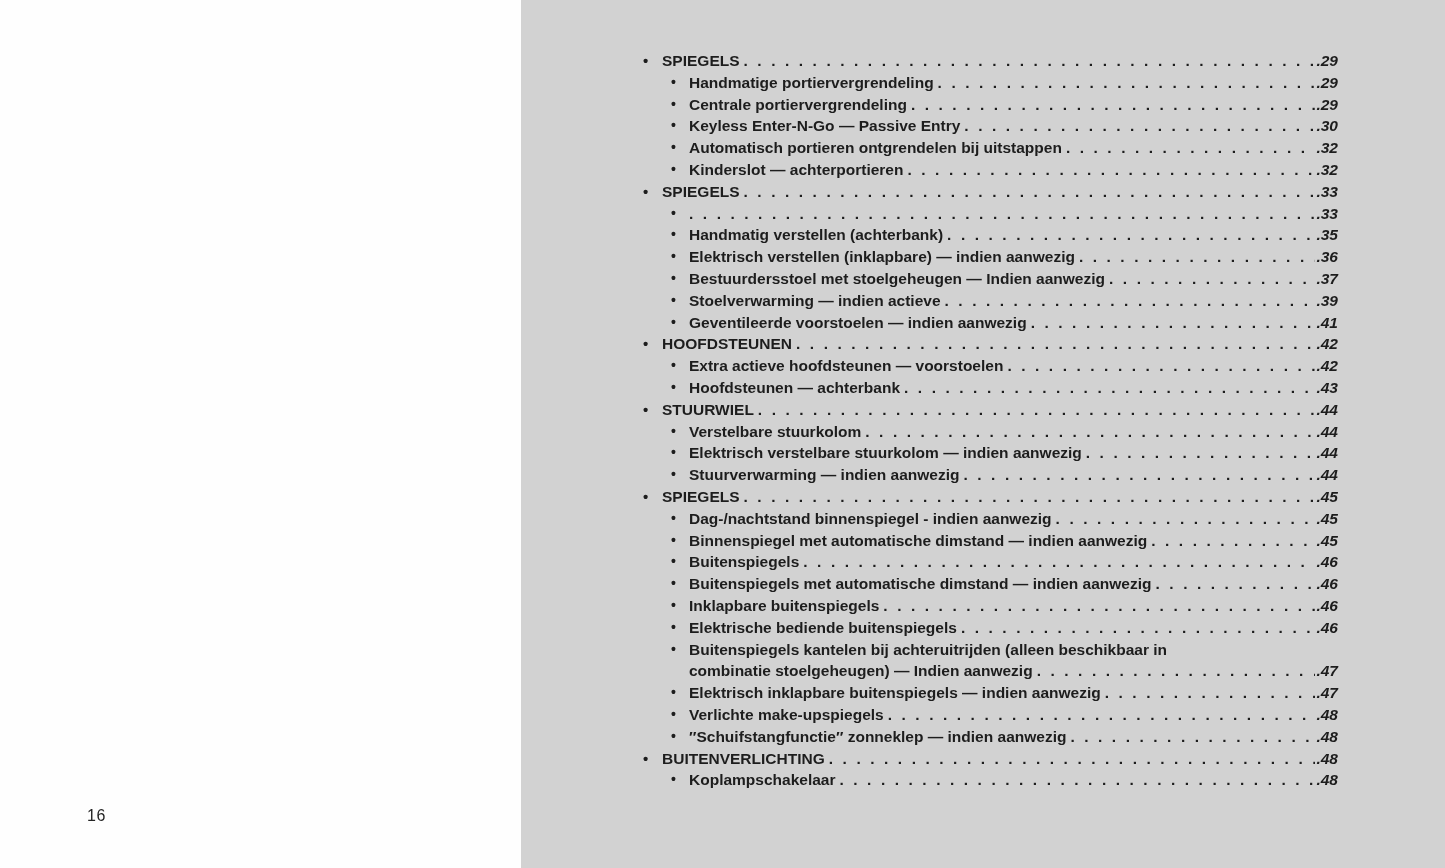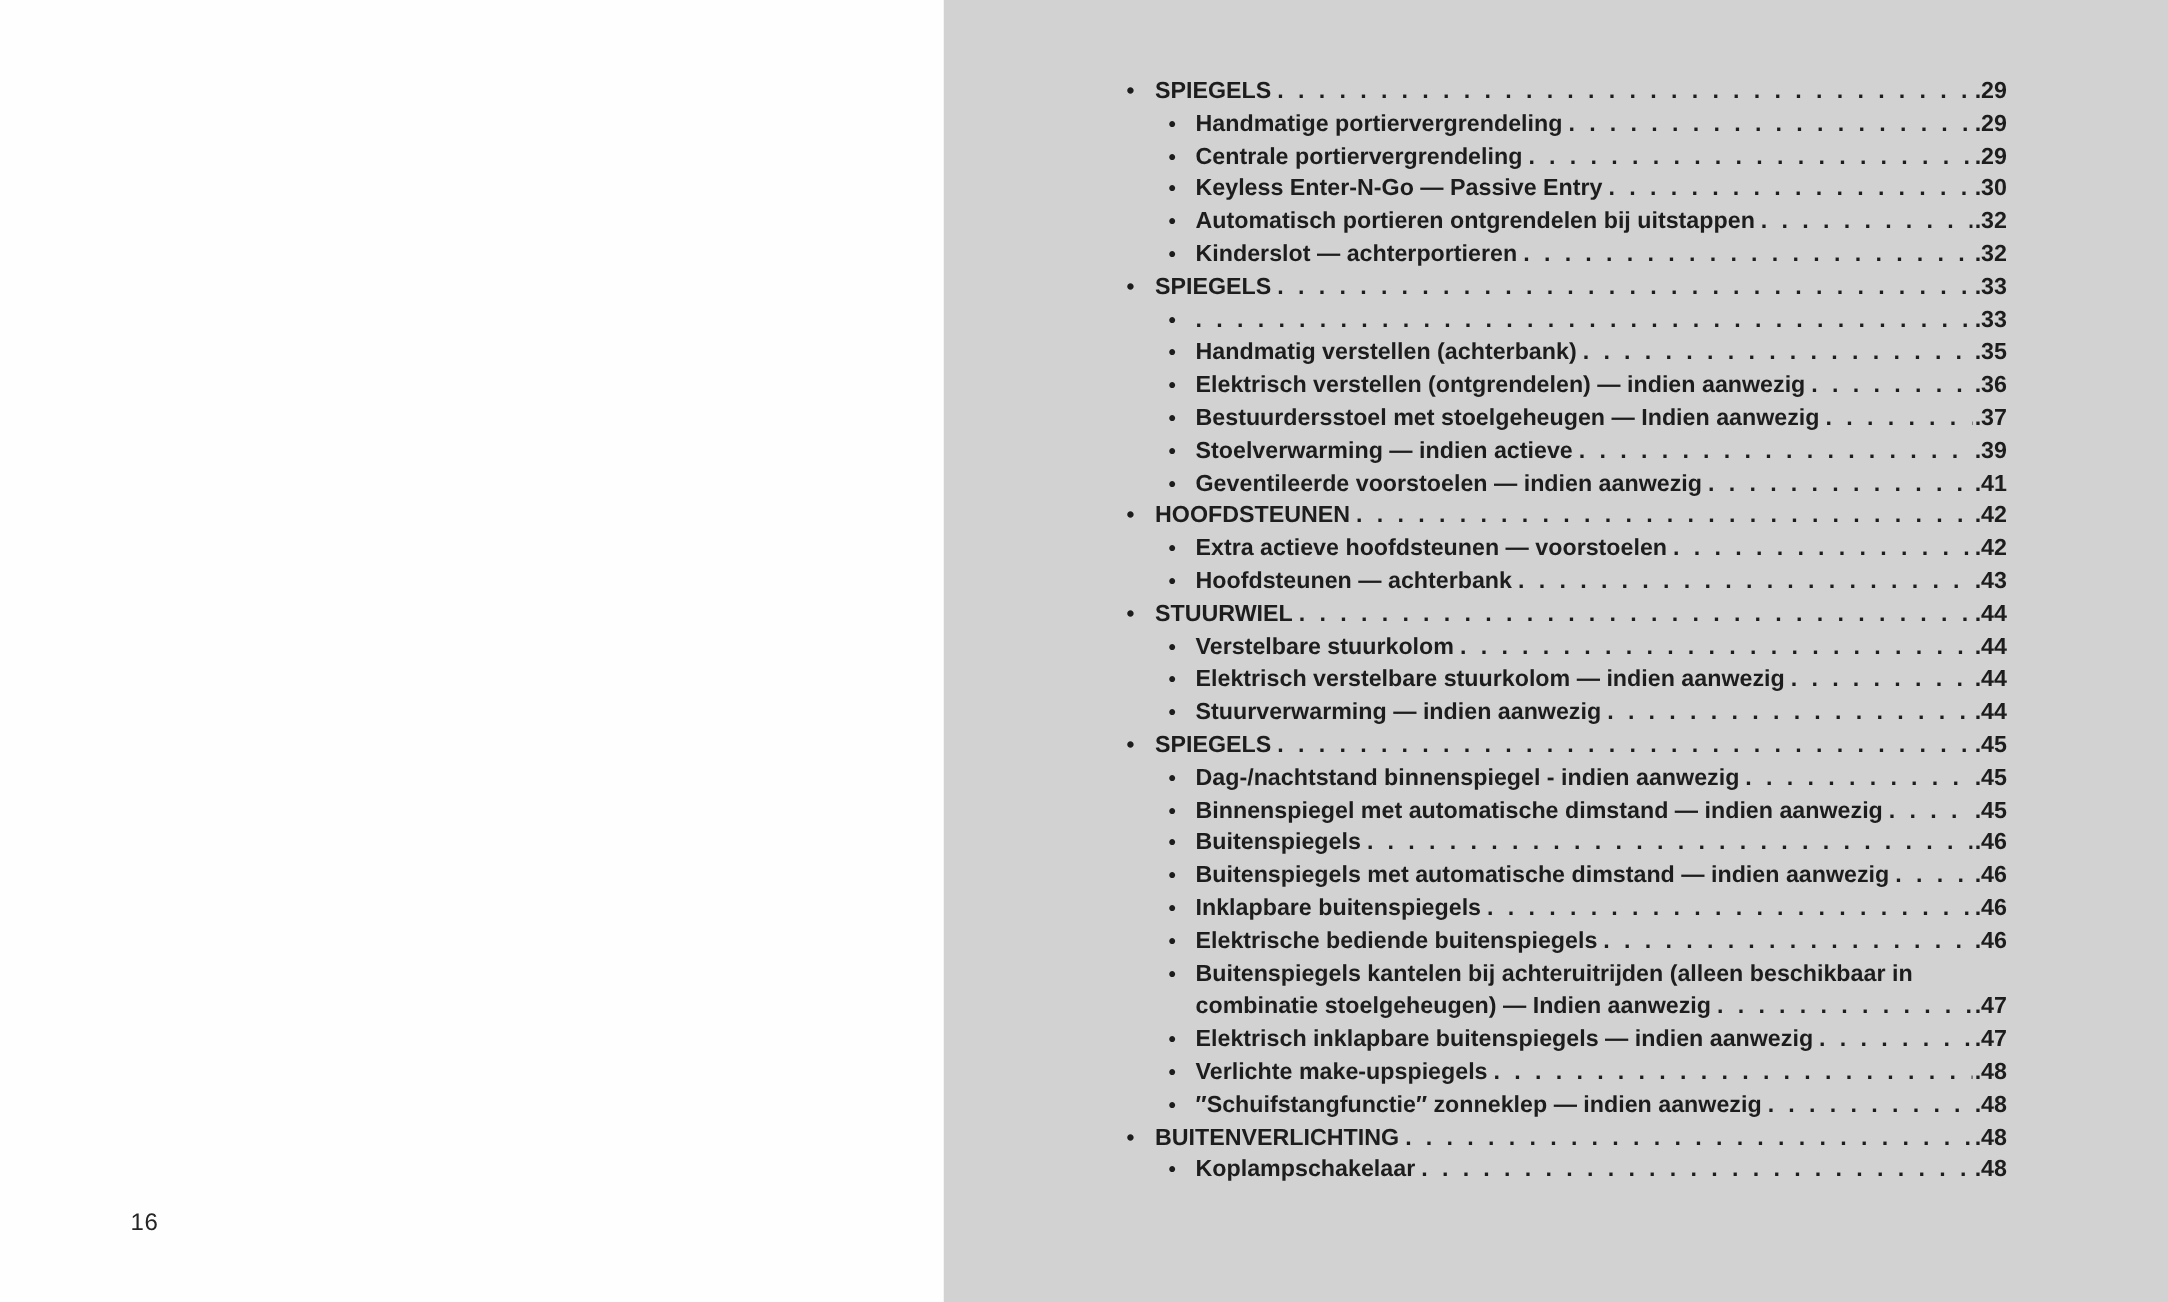--- a/index.html
+++ b/index.html
@@ -5,21 +5,21 @@
   * { margin: 0; padding: 0; box-sizing: border-box; }
   html, body { width: 1445px; height: 868px; }
   body {
     font-family: "Liberation Sans", "DejaVu Sans", sans-serif;
     background: #ffffff;
     overflow: hidden;
   }
   .spread { display: flex; width: 1445px; height: 868px; }
 
   .left-page {
-    width: 629px; height: 100%;
+    width: 521px; height: 100%;
     background: #fefefe;
     position: relative;
     flex: none;
   }
   .page-number {
     position: absolute;
     left: 87px;
     bottom: 43px;
     font-size: 16px;
     color: #252525;
@@ -62,20 +62,21 @@
     flex: 1 1 12px;
     min-width: 12px;
     overflow: hidden;
     white-space: nowrap;
     text-align: right;
     letter-spacing: 2.6px;
   }
   .pagenum {
     flex: none;
     padding-left: 1px;
+    font-style: italic;
   }
 </style>
 </head>
 <body>
 
 <div class="spread">
   <div class="left-page">
     <div class="page-number">16</div>
   </div>
   <div class="right-page">
@@ -128,21 +129,21 @@
           <span class="pagenum">.33</span>
         </div>
         <div class="toc-row level-2">
           <span class="bullet">•</span>
           <span class="label">Handmatig verstellen (achterbank)</span>
           <span class="leader">. . . . . . . . . . . . . . . . . . . . . . . . . . . . . . . . . . . . . . . . . . . . . . . . . . . . . . . . . . . . . . . . . . . . . . . . . . . . . . . . . . . . . . . . . . . . . . . . . . . . . . . . . . . . . . . . . . . . . . . . . . . . . . . . . . . . . . . . . . . . . . . . . . . . . . </span>
           <span class="pagenum">.35</span>
         </div>
         <div class="toc-row level-2">
           <span class="bullet">•</span>
-          <span class="label">Elektrisch verstellen (ontgrendelen) — indien aanwezig</span>
+          <span class="label">Elektrisch verstellen (inklapbare) — indien aanwezig</span>
           <span class="leader">. . . . . . . . . . . . . . . . . . . . . . . . . . . . . . . . . . . . . . . . . . . . . . . . . . . . . . . . . . . . . . . . . . . . . . . . . . . . . . . . . . . . . . . . . . . . . . . . . . . . . . . . . . . . . . . . . . . . . . . . . . . . . . . . . . . . . . . . . . . . . . . . . . . . . . </span>
           <span class="pagenum">.36</span>
         </div>
         <div class="toc-row level-2">
           <span class="bullet">•</span>
           <span class="label">Bestuurdersstoel met stoelgeheugen — Indien aanwezig</span>
           <span class="leader">. . . . . . . . . . . . . . . . . . . . . . . . . . . . . . . . . . . . . . . . . . . . . . . . . . . . . . . . . . . . . . . . . . . . . . . . . . . . . . . . . . . . . . . . . . . . . . . . . . . . . . . . . . . . . . . . . . . . . . . . . . . . . . . . . . . . . . . . . . . . . . . . . . . . . . </span>
           <span class="pagenum">.37</span>
         </div>
         <div class="toc-row level-2">

